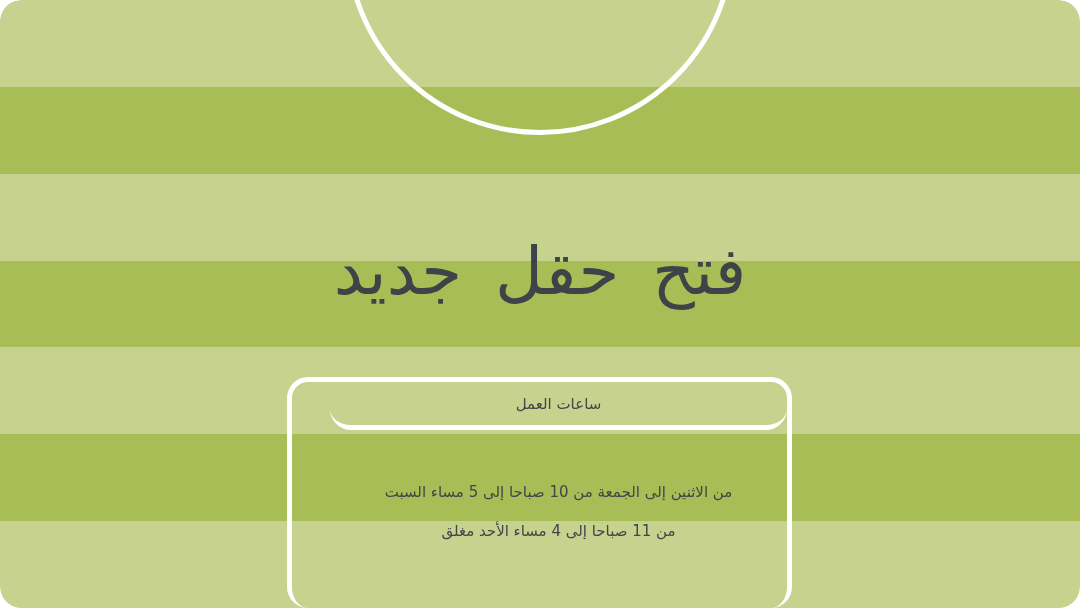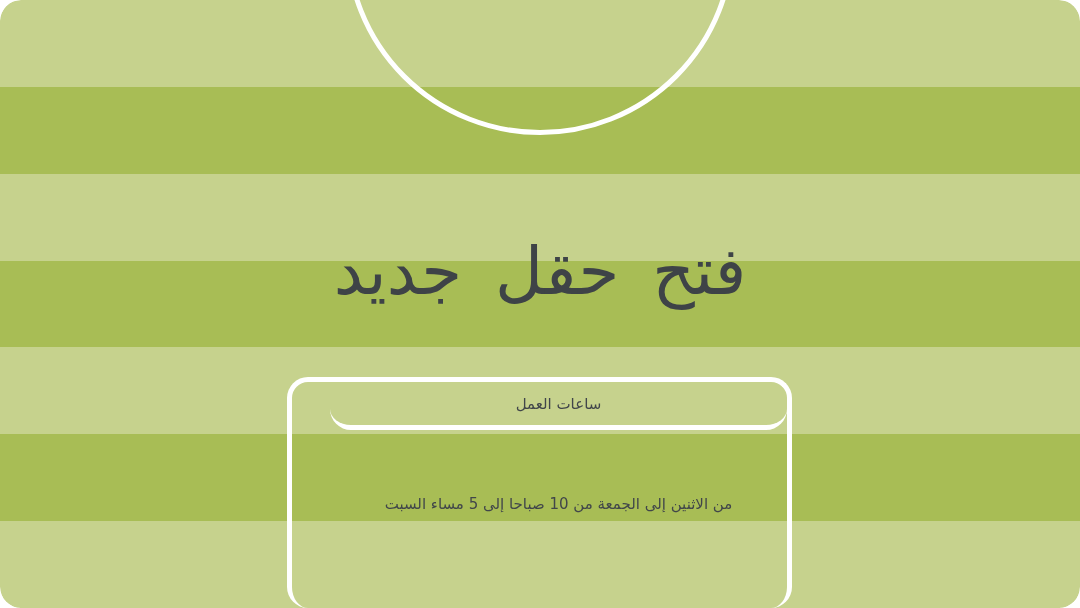--- a/index.html
+++ b/index.html
@@ -75,37 +75,38 @@
     padding-top:53px;
     display:flex;
     flex-direction:column;
     align-items:center;
     gap:20px;
     direction:rtl;
     font-size:15px;
     color:var(--body-text);
   }
   .hours-body p{
-    margin:12px;
+    margin:0;
     line-height:19px;
     white-space:nowrap;
     text-align:center;
   }
 </style>
 </head>
 <body>
 
 <div class="stage">
 
   <div class="center-circle"></div>
 
   <h1 class="hero-title" lang="ar" dir="rtl">فتح حقل جديد</h1>
 
   <section class="hours-panel">
     <div class="hours-header">
       <span lang="ar" dir="rtl">ساعات العمل</span>
     </div>
     <div class="hours-body">
       <p lang="ar" dir="rtl">من الاثنين إلى الجمعة من 10 صباحا إلى 5 مساء السبت</p>
+      <p lang="ar" dir="rtl">من 11 صباحا إلى 4 مساء الأحد مغلق</p>
     </div>
   </section>
 
 </div>
 
 </body></html>

